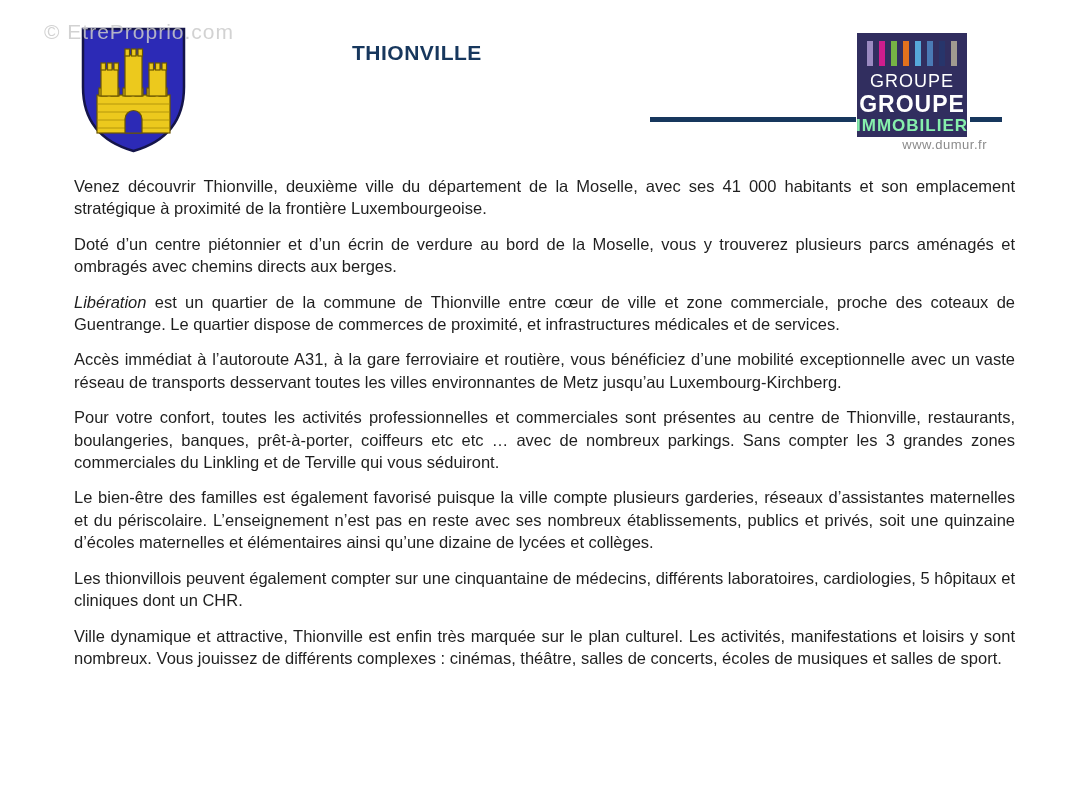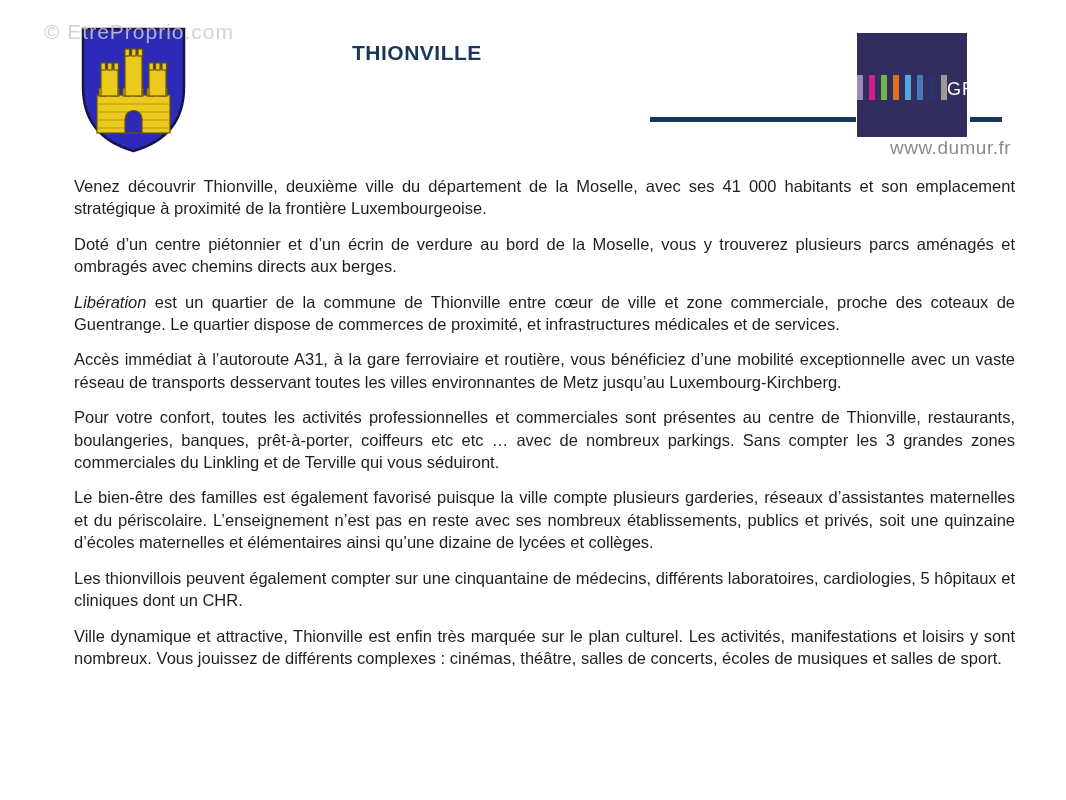--- a/index.html
+++ b/index.html
@@ -39,21 +39,21 @@
     letter-spacing: 0.5px;
     color: var(--accent-navy, #17375d);
   }
   .logo-box {
     position: absolute;
     left: 857px; top: 33px;
     width: 110px; height: 104px;
     background: var(--logo-bg, #312e5f);
     z-index: 2;
     display: flex;
-    flex-direction: row;
+    flex-direction: column;
     align-items: center;
     padding-top: 8px;
   }
   .bars {
     display: flex;
     gap: 6px;
     height: 25px;
     margin-bottom: 4px;
   }
   .bars span {
@@ -61,24 +61,24 @@
     width: 6px; height: 25px;
   }
   .logo-line1 { color: #fff; font-size: 18px; font-weight: 400; letter-spacing: 1px; line-height: 22px; }
   .logo-line2 { color: #fff; font-size: 23px; font-weight: 700; letter-spacing: 1px; line-height: 25px; }
   .logo-line3 { color: #86efac; font-size: 17px; font-weight: 700; letter-spacing: 1px; line-height: 18px; }
   .rule { position: absolute; height: 5px; background: var(--accent-navy, #17375d); top: 117px; z-index: 1; }
   .rule-left { left: 650px; width: 206px; }
   .rule-right { left: 970px; width: 32px; }
   .website {
     position: absolute;
-    left: 890px; top: 137px;
+    left: 853px; top: 137px;
     width: 134px;
-    text-align: left;
-    font-size: 19px;
+    text-align: right;
+    font-size: 13px;
     color: var(--website-color, #8b8b8b);
     letter-spacing: 0.5px;
   }
   .body-text {
     position: absolute;
     left: 68px; top: 175px;
     width: 941px;
     color: var(--text-color, #1f1f1f);
     font-size: 16.5px;
     line-height: 22.4px;

